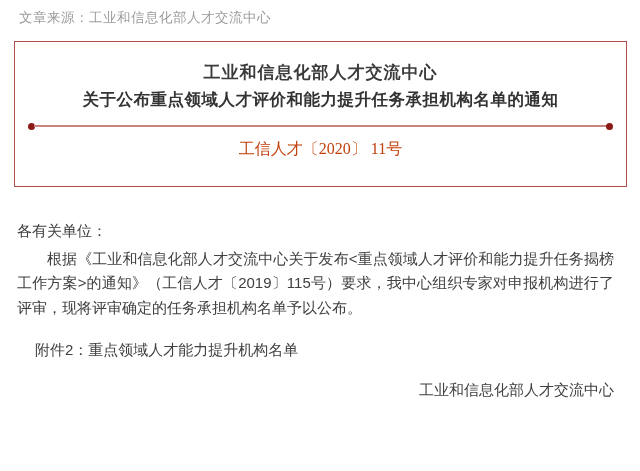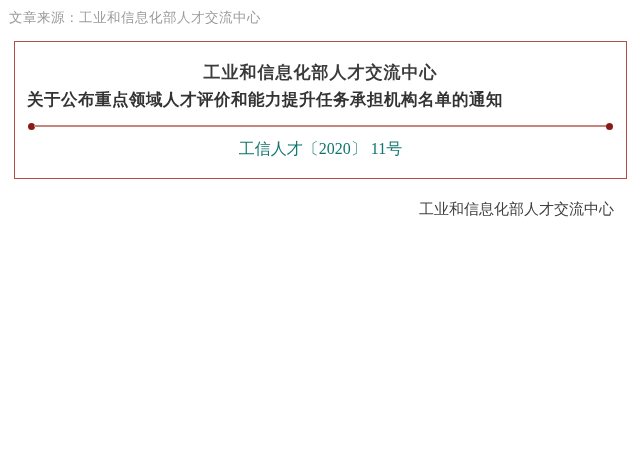--- a/index.html
+++ b/index.html
@@ -9,21 +9,21 @@
   }
   .page{
     position:relative;
     width:640px;height:471px;
     background:#ffffff;
     overflow:hidden;
     box-sizing:border-box;
   }
   .source{
     margin:0;
-    padding:10px 0 0 9px;
+    padding:10px 0 0 19px;
     font-size:13.5px;
     line-height:15px;
     color:var(--source_gray,#9b9b9b);
     letter-spacing:.5px;
   }
   .notice-box{
     box-sizing:border-box;
     margin:16px 13px 0 14px;
     border:1px solid var(--border_red,#b04e48);
     padding:21px 12px 20px;
@@ -33,20 +33,21 @@
     text-align:center;
     font-family:"Liberation Serif","DejaVu Serif",serif;
     font-weight:700;
     font-size:17px;
     line-height:19px;
     color:#3b3b3b;
     letter-spacing:1px;
   }
   .notice-title{
     margin:0 0 13px;
+    text-align:center;
     font-weight:700;
     font-size:16.5px;
     line-height:19px;
     color:#333333;
     letter-spacing:.5px;
   }
   .divider{
     display:flex;
     align-items:center;
     margin:0 1px 10px;
@@ -57,26 +58,26 @@
     background:var(--dot_red,#8b1a17);
     flex:0 0 auto;
   }
   .divider .line{
     flex:1 1 auto;
     height:2px;
     background:var(--line_red,#c9847e);
     margin:0 -1px;
   }
   .doc-number{
-    margin:0;
+    margin:8px;
     text-align:center;
     font-family:"Liberation Serif","DejaVu Serif",serif;
     font-size:16px;
     line-height:18px;
-    color:#0f766e;
+    color:#c2410c;
   }
   .letter{
     margin:0 26px 0 17px;
     color:var(--text_dark,#404040);
     font-size:15px;
     line-height:24.5px;
   }
   .salutation{
     margin:32px 0 3px;
   }
@@ -108,22 +109,25 @@
     <h2 class="notice-title">关于公布重点领域人才评价和能力提升任务承担机构名单的通知</h2>
     <div class="divider">
       <span class="dot"></span>
       <span class="line"></span>
       <span class="dot"></span>
     </div>
     <p class="doc-number">工信人才〔2020〕 11号</p>
   </div>
 
   <div class="letter">
+    <p class="salutation">各有关单位：</p>
+    <p class="para">根据《工业和信息化部人才交流中心关于发布&lt;重点领域人才评价和能力提升任务揭榜工作方案&gt;的通知》（工信人才〔2019〕115号）要求，我中心组织专家对申报机构进行了评审，现将评审确定的任务承担机构名单予以公布。</p>
 
     <div class="attachments">
+      <div class="attachment">附件2：重点领域人才能力提升机构名单</div>
     </div>
 
     <div class="signature">
       <div>工业和信息化部人才交流中心</div>
     </div>
   </div>
 
 </div>
 
 </body></html>

